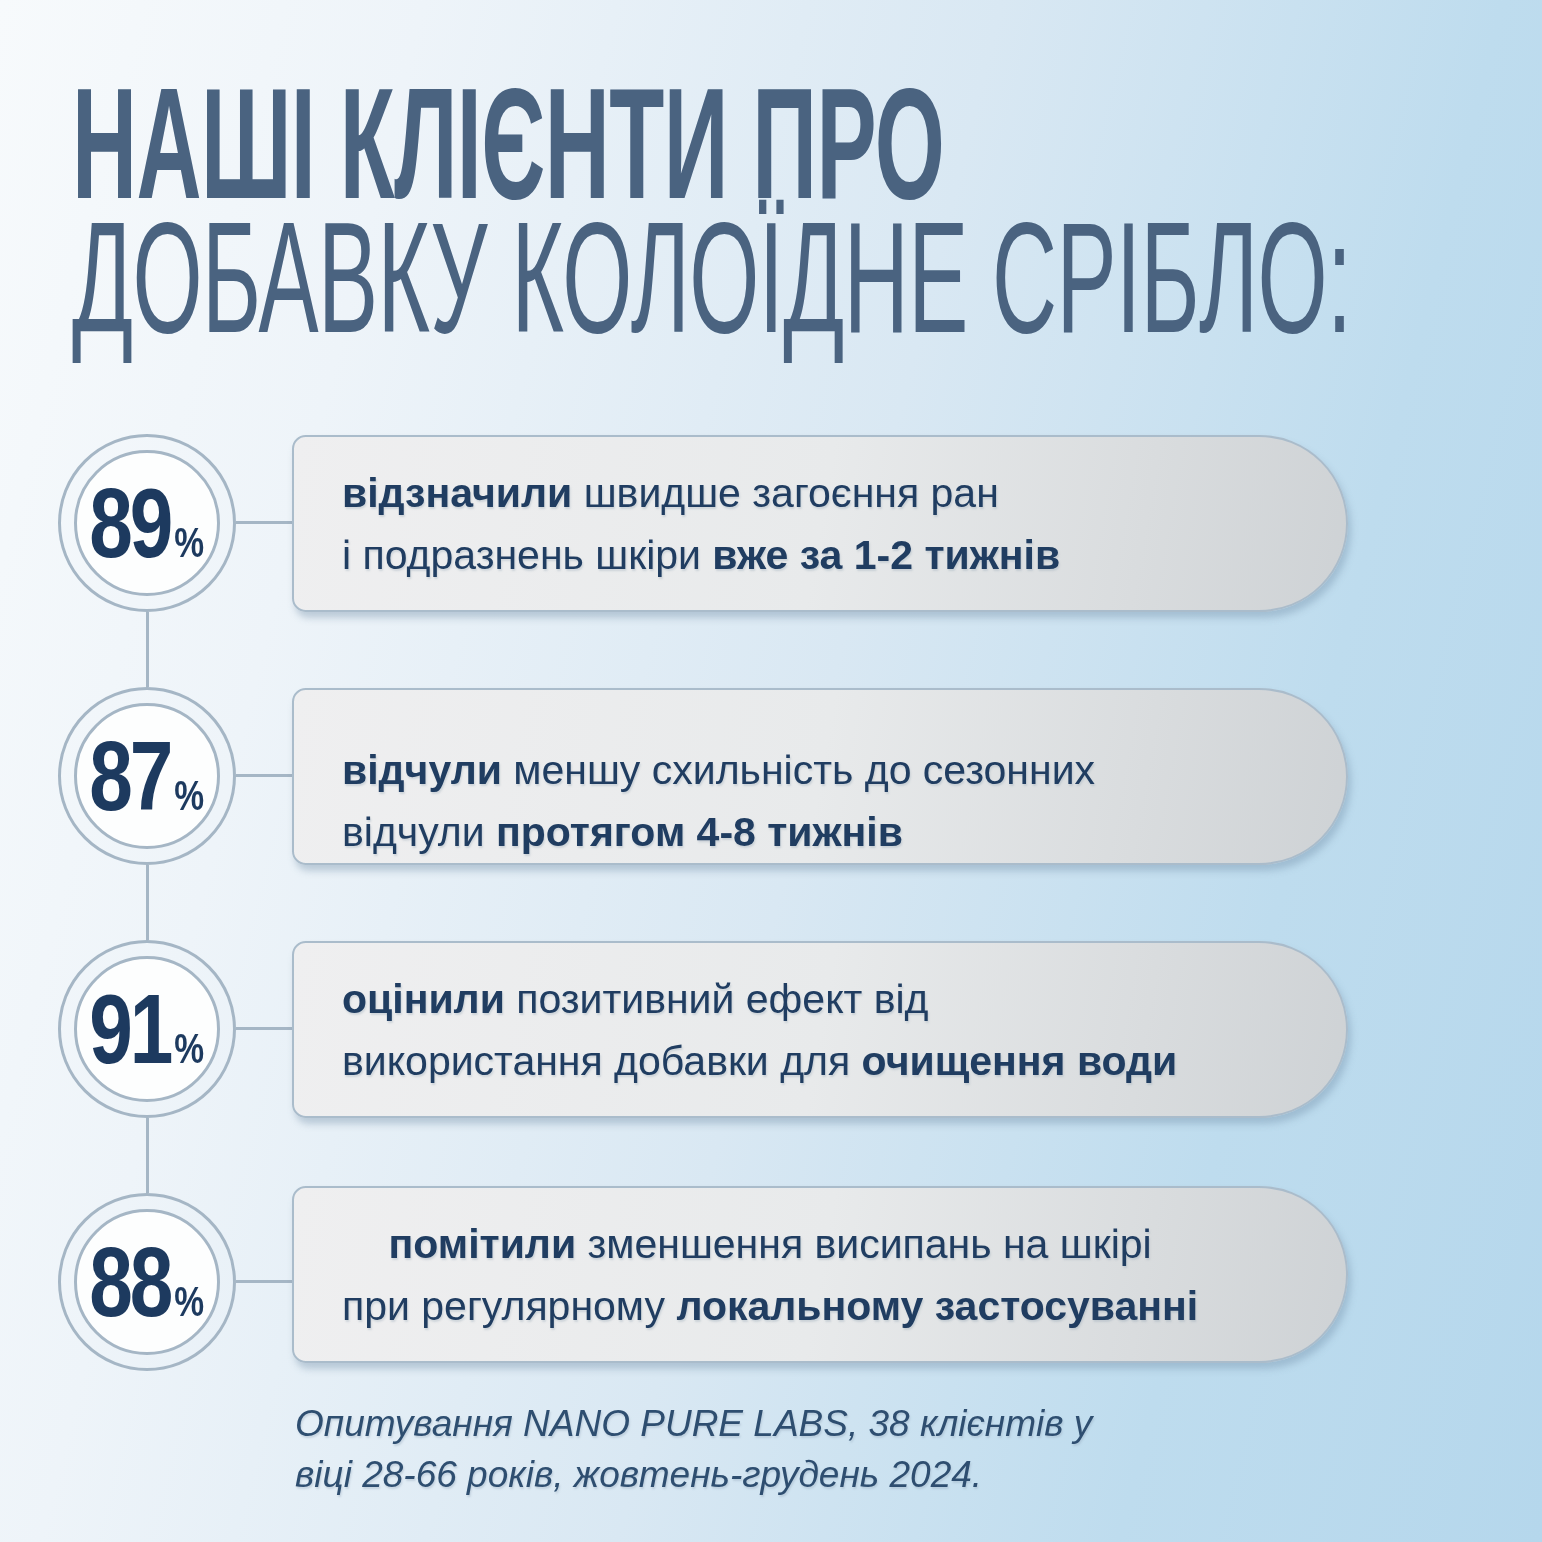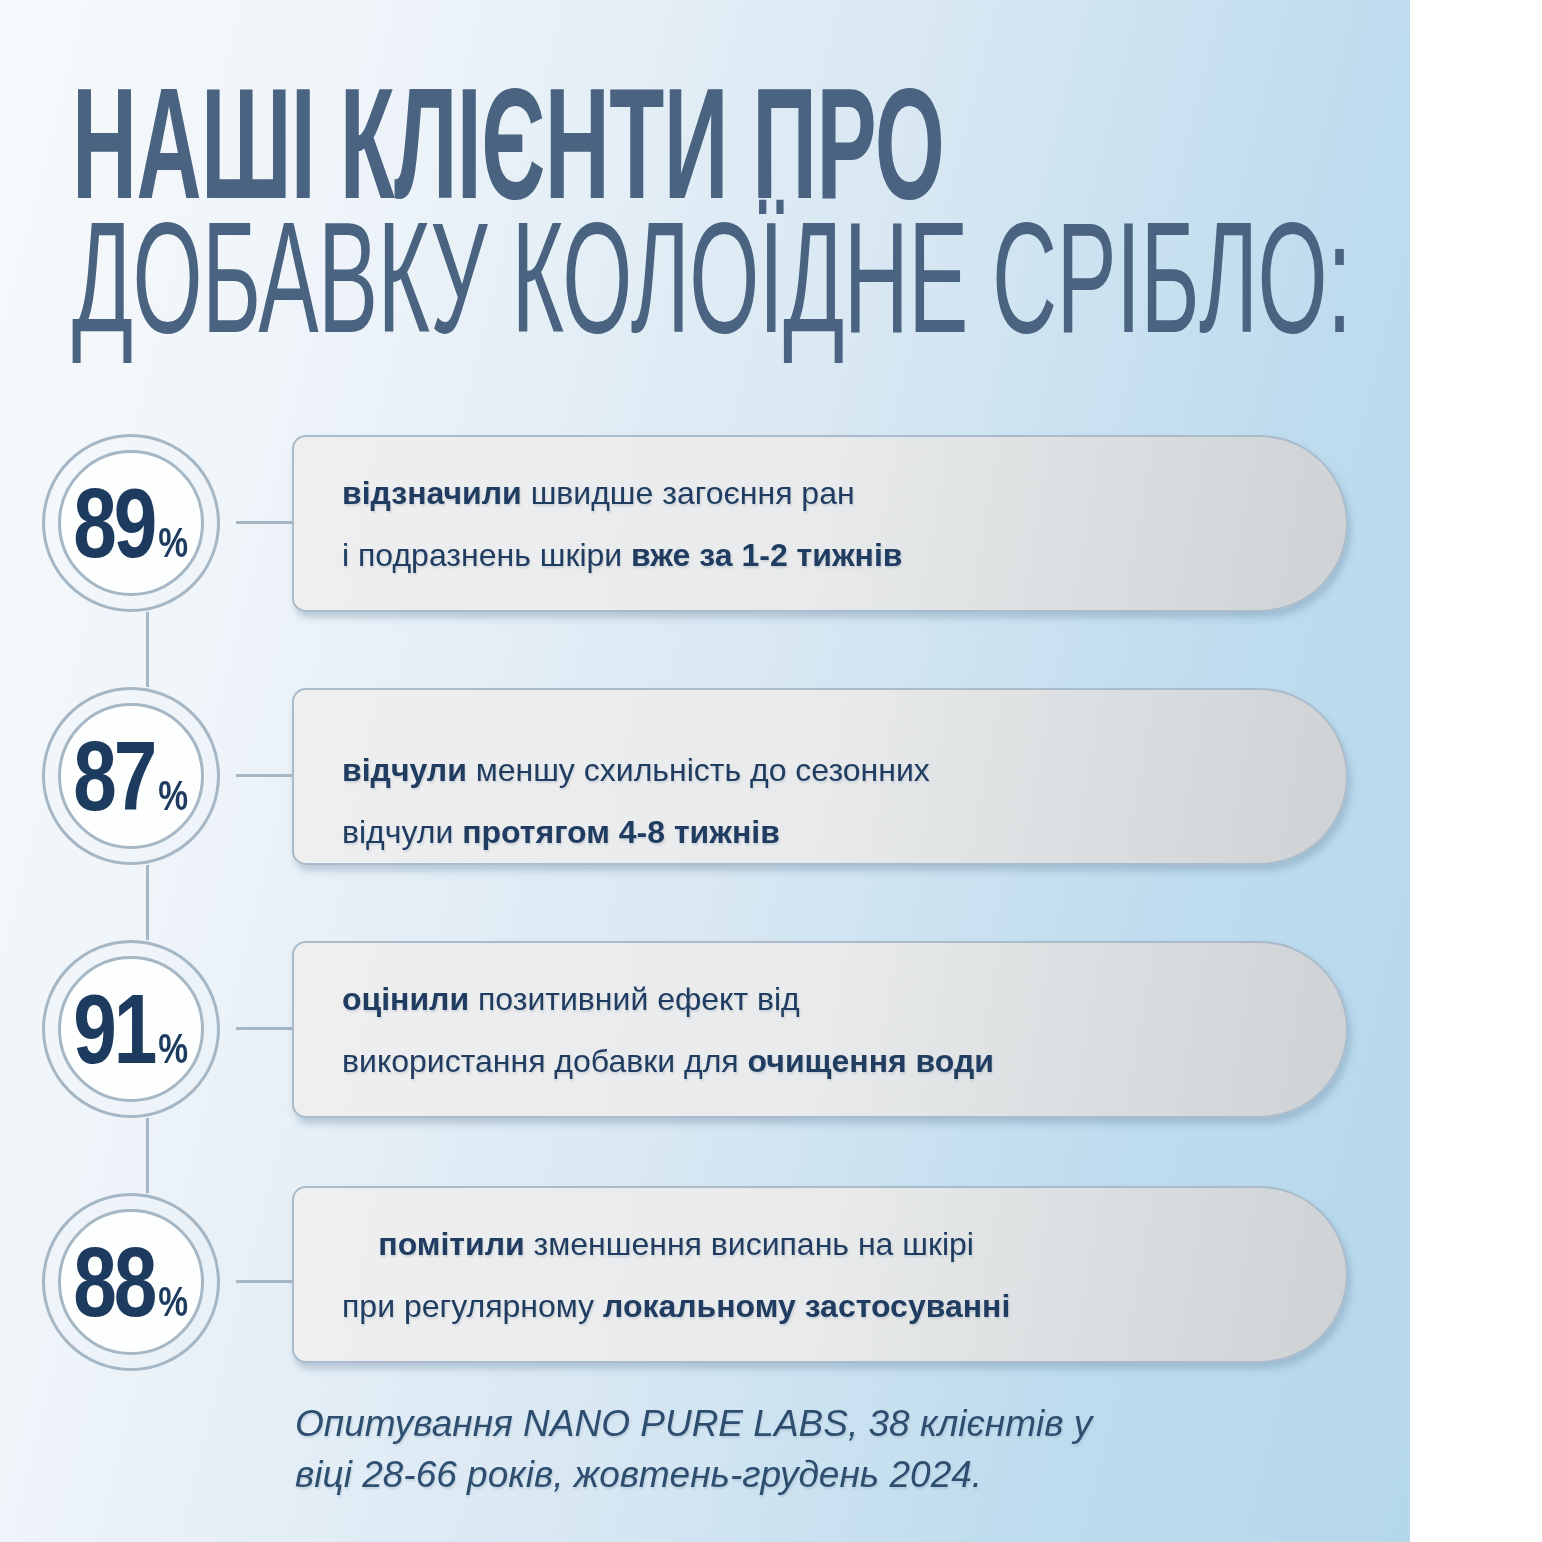--- a/index.html
+++ b/index.html
@@ -1,31 +1,31 @@
 <!DOCTYPE html>
 <html><head>
 <meta charset="utf-8">
 <style>
   html,body{margin:0;padding:0;}
   body{font-family:"Liberation Sans", sans-serif;}
   .canvas{
     position:relative;
-    width:1410px;height:1542px;
+    width:1542px;height:1542px;
     overflow:hidden;
     background:linear-gradient(104deg,#f7fafc 0%,#eef4f9 22%,#d9e8f3 52%,#bedcee 78%,#b5d7ec 100%);
   }
   
   .title{position:absolute;left:72px;top:76px;color:#4a6380;}
   .title .line{white-space:nowrap;transform:scaleX(0.57);transform-origin:0 0;
     font-size:158px;line-height:134px;letter-spacing:-1px;}
   .title .line1{font-weight:800;}
   .title .line2{font-weight:400;}
   
   .circle-outer{
-    position:absolute;left:42px;width:178px;height:178px;border-radius:50%;
+    position:absolute;left:58px;width:178px;height:178px;border-radius:50%;
     border:3px solid #a5b6c5;box-sizing:border-box;
     display:flex;align-items:center;justify-content:center;
   }
   .circle-inner{
     width:146px;height:146px;border-radius:50%;
     border:3px solid #a5b6c5;box-sizing:border-box;background:#fdfefe;
     display:flex;align-items:center;justify-content:center;
   }
   .num-wrap{display:flex;align-items:baseline;transform:scaleX(0.80);}
   .num{font-size:98px;font-weight:700;letter-spacing:-4px;color:#1d3a5f;line-height:1;}
@@ -35,21 +35,21 @@
   .card{
     position:absolute;left:292px;width:1056px;height:177px;box-sizing:border-box;
     border-radius:14px 90px 90px 14px;
     background:linear-gradient(100deg,#efeff0 0%,#e8eaeb 50%,#d9dcde 80%,#ced2d5 100%);
     border:2px solid #aabccb;
     box-shadow:3px 6px 7px rgba(110,140,165,0.38);
     display:flex;align-items:center;
     padding-left:48px;padding-right:90px;
   }
   .card-text{
-    font-size:32px;line-height:62px;color:#203d61;font-weight:500;
+    font-size:41px;line-height:62px;color:#203d61;font-weight:500;
     text-shadow:1px 2px 2px rgba(150,165,180,0.35);
   }
   .card-text b{font-weight:800;}
   
   .footnote{
     position:absolute;left:295px;top:1398px;
     font-style:italic;font-weight:400;font-size:37px;line-height:51px;color:#2e4e70;
     text-shadow:1px 2px 2px rgba(150,170,190,0.4);
   }
 </style>

